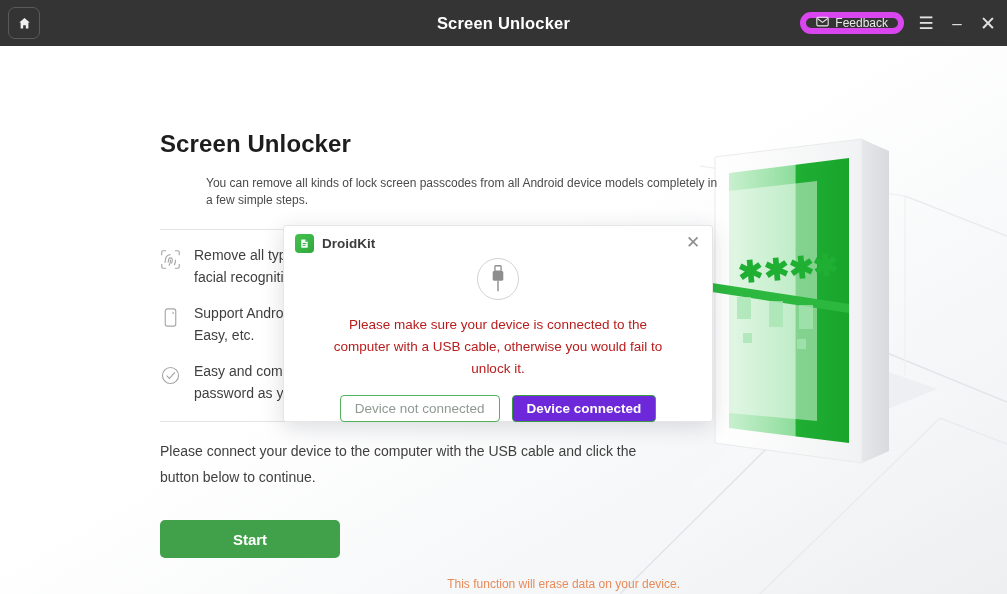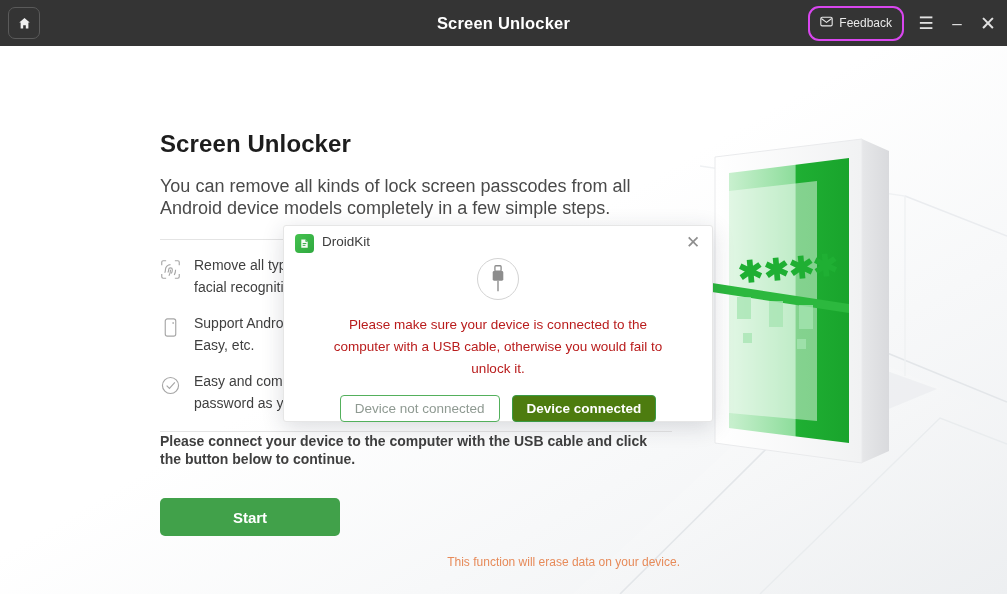--- a/index.html
+++ b/index.html
@@ -26,22 +26,22 @@
     position:absolute; left:0; right:0; top:0; height:46px;
     display:flex; align-items:center; justify-content:center;
     color:#ffffff; font-size:16.5px; font-weight:bold; letter-spacing:.2px;
   }
   .tb-right{
     position:absolute; right:10px; top:0; height:46px;
     display:flex; align-items:center; gap:13px;
   }
   .feedback-btn{
     display:flex; align-items:center; gap:6px;
-    height:35px; padding:0 10px;
-    border:2px solid #d946ef; border-radius:11px;
+    height:22px; padding:0 10px;
+    border:6px solid #d946ef; border-radius:11px;
     color:#e9e9e9; font-size:12px; cursor:pointer; white-space:nowrap;
   }
   .tb-icon{
     color:#e2e2e2; cursor:pointer; display:flex; align-items:center;
     justify-content:center; width:18px; height:18px;
   }
   .tb-icon.menu{ font-size:17px; line-height:1; }
   .tb-icon.min{ font-size:17px; line-height:1; }
   .tb-icon.close{ font-size:19px; line-height:1; }
 
@@ -50,35 +50,36 @@
     position:absolute; left:0; top:46px; width:1007px; height:548px;
     background:linear-gradient(150deg,#ffffff 0%,#ffffff 45%,#f7f8f9 70%,#eef0f2 100%);
     overflow:hidden;
   }
   .bg-art{ position:absolute; left:0; top:0; width:1007px; height:548px; }
 
   
   .content{ position:absolute; left:160px; top:84px; width:520px; }
   .h1{ font-size:24px; font-weight:bold; color:#1d1d1d; letter-spacing:.1px; }
   .lead{
-    margin-top:17px; font-size:18px; color:#4a4a4a; line-height:22px;
+    margin-top:17px; font-size:12px; color:#4a4a4a; line-height:17px;
     width:512px;
+    margin-left:46px;
   }
   .divider{ height:1px; background:#e4e4e4; width:512px; }
   .div-top{ margin-top:20px; }
   .div-bot{ margin-top:17px; }
 
   .features{ padding-top:14px; }
   .feature{ display:flex; align-items:flex-start; margin-bottom:14px; }
   .feature:last-child{ margin-bottom:4px; }
   .f-icon{ width:34px; min-width:34px; padding-top:5px; color:#9a9a9a; }
   .f-text{ font-size:14px; color:#3f3f3f; line-height:22px; width:478px; }
 
   .note{
-    margin-top:0; font-size:14px; color:#3f3f3f; line-height:18px; width:500px;font-weight:bold;
+    margin-top:16px; font-size:14px; color:#3f3f3f; line-height:26px; width:500px;
   }
   .start-btn{
     margin-top:30px; width:180px; height:38px; border:none; border-radius:5px;
     background:#41a14a; color:#ffffff; font-size:15px; font-weight:bold;
     font-family:"Liberation Sans", sans-serif; cursor:pointer;
     display:flex; align-items:center; justify-content:center;
   }
   .warn{ margin-top:19px; font-size:12px; color:#e78b5a;text-align:right; }
 
   
@@ -86,21 +87,21 @@
 
   
   .modal{
     position:absolute; left:283px; top:179px; width:430px; height:197px;
     background:#ffffff; border:1px solid #e6e6e6; border-radius:3px;
     box-shadow:0 5px 22px rgba(40,45,60,.16);
   }
   .modal-head{ position:relative; height:32px; }
   .modal-brand{
     position:absolute; left:11px; top:8px;
-    display:flex; align-items:flex-start; gap:8px;
+    display:flex; align-items:center; gap:8px;font-weight:bold;
   }
   .brand-logo{
     width:19px; height:19px; border-radius:4px;
     background:linear-gradient(135deg,#45c24f 0%,#2fa83f 100%);
     display:flex; align-items:center; justify-content:center;
   }
   .brand-name{ font-size:13.5px; color:#3d3d3d; }
   .modal-close{
     position:absolute; right:9px; top:6px; width:20px; height:20px;
     display:flex; align-items:center; justify-content:center;
@@ -119,21 +120,21 @@
     margin-top:15px; display:flex; justify-content:center; gap:12px;
   }
   .btn-ghost{
     height:27px; padding:0 14px; border:1px solid #53b05c; border-radius:4px;
     background:#ffffff; color:#8f9a92; font-size:13.5px;
     font-family:"Liberation Sans", sans-serif; cursor:pointer;
     display:flex; align-items:center; justify-content:center; white-space:nowrap;
   }
   .btn-solid{
     height:27px; padding:0 14px; border:1px solid #3a9a46; border-radius:4px;
-    background:#4d7c0f; color:#ffffff; font-size:13.5px; font-weight:bold;
+    background:#6d28d9; color:#ffffff; font-size:13.5px; font-weight:bold;
     font-family:"Liberation Sans", sans-serif; cursor:pointer;
     display:flex; align-items:center; justify-content:center; white-space:nowrap;
   }
 </style>
 </head>
 <body>
 
 <div class="titlebar">
 
   <div class="home-btn">

